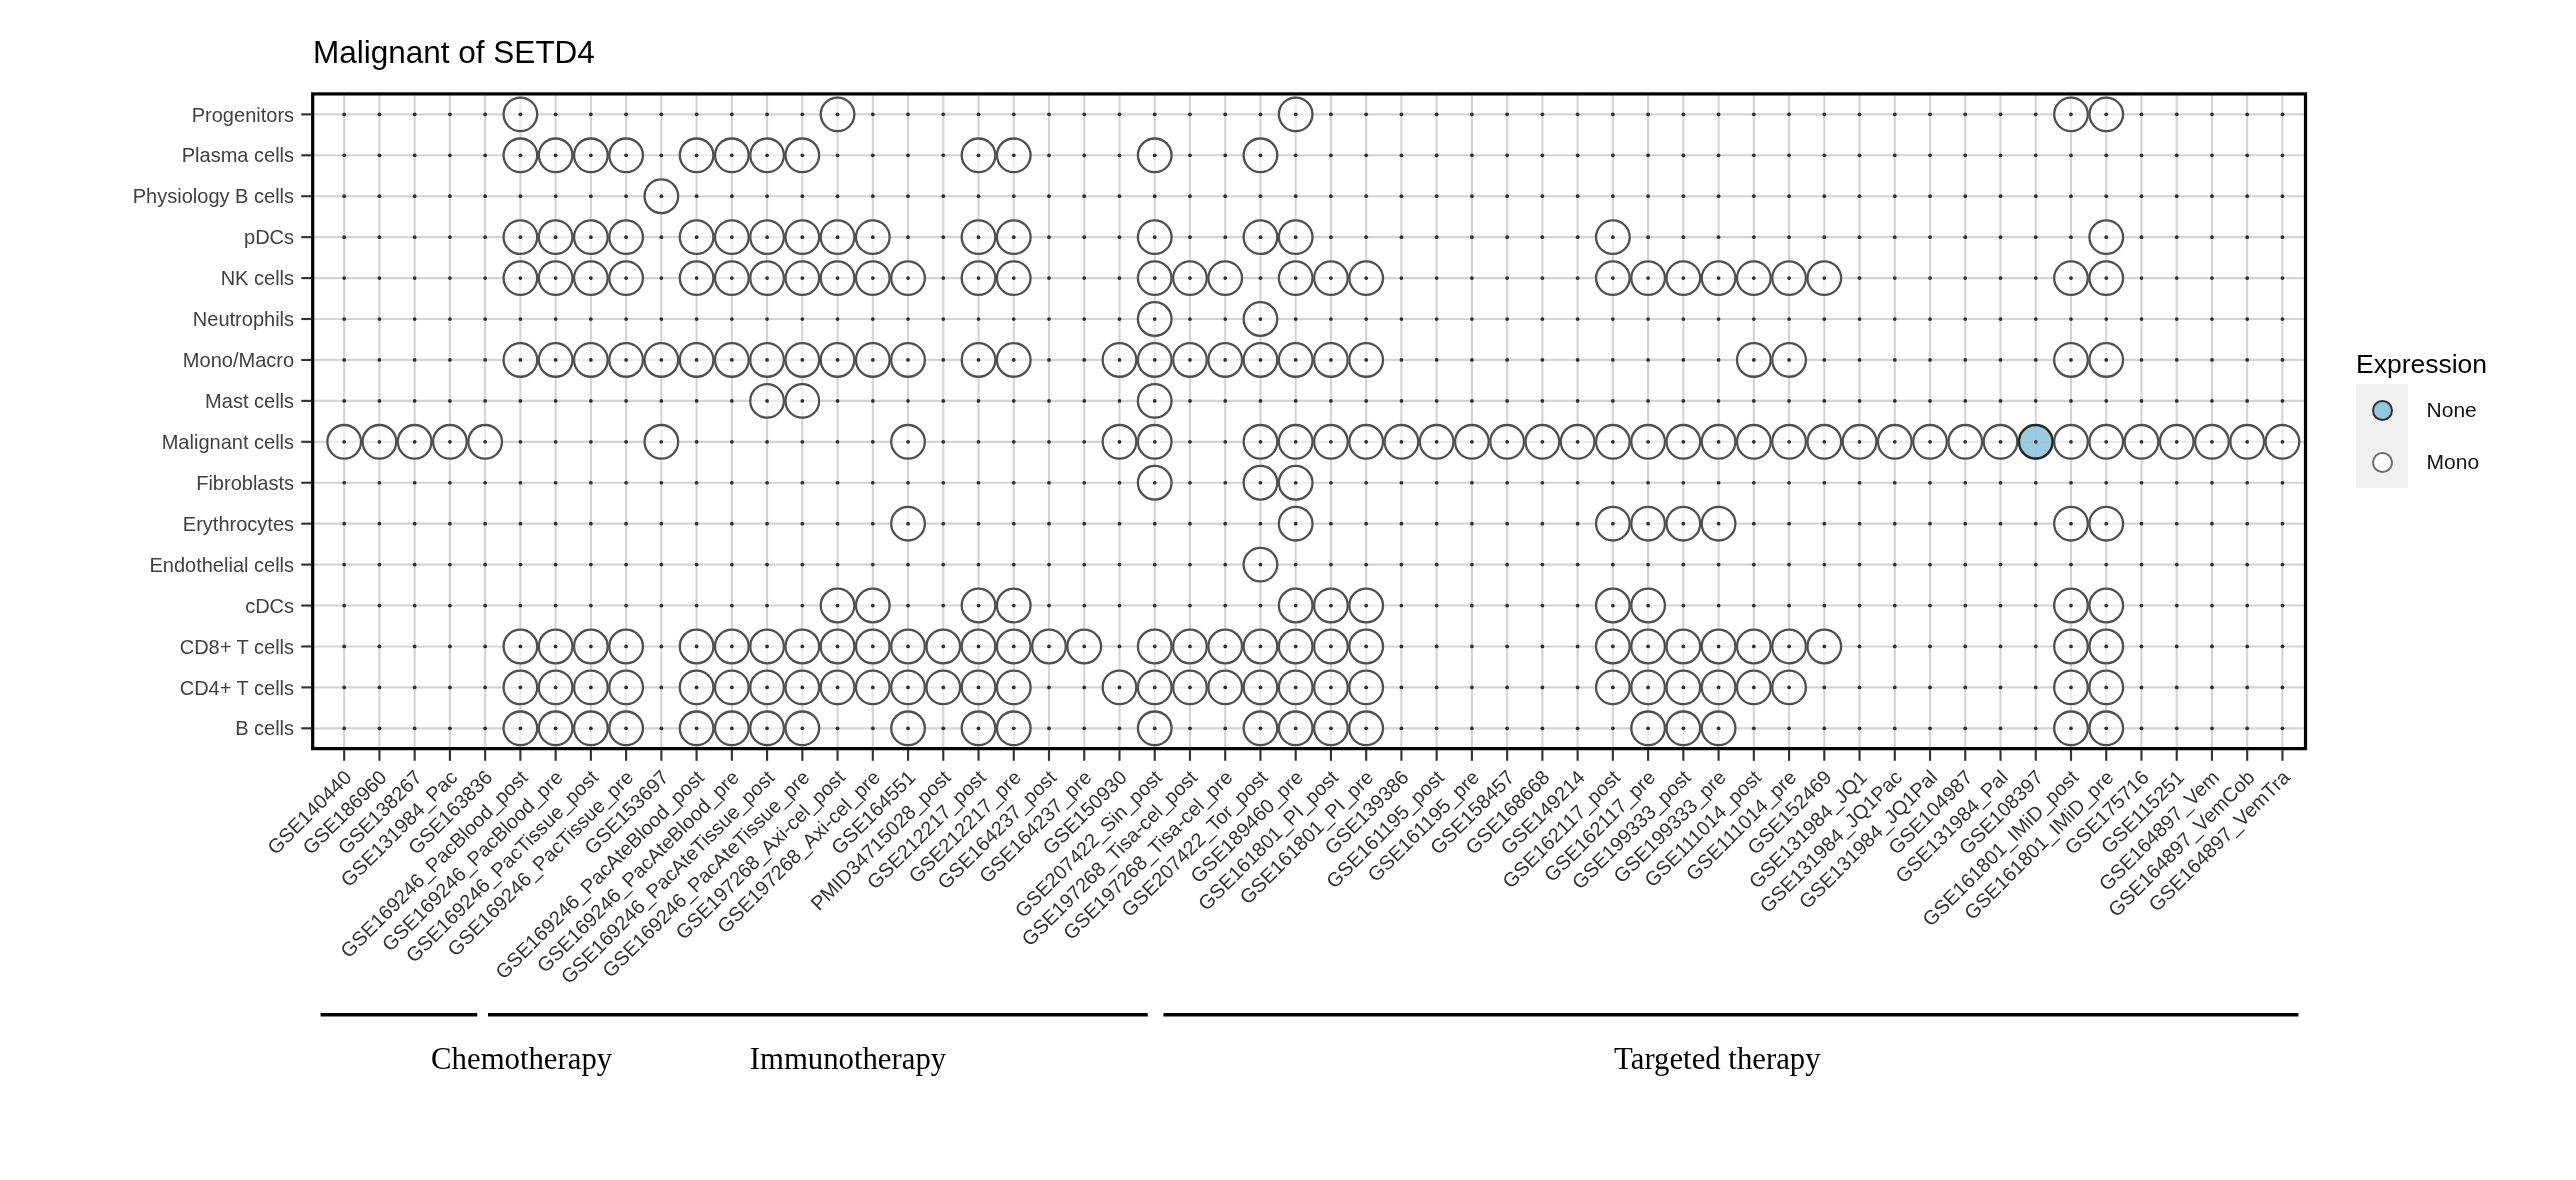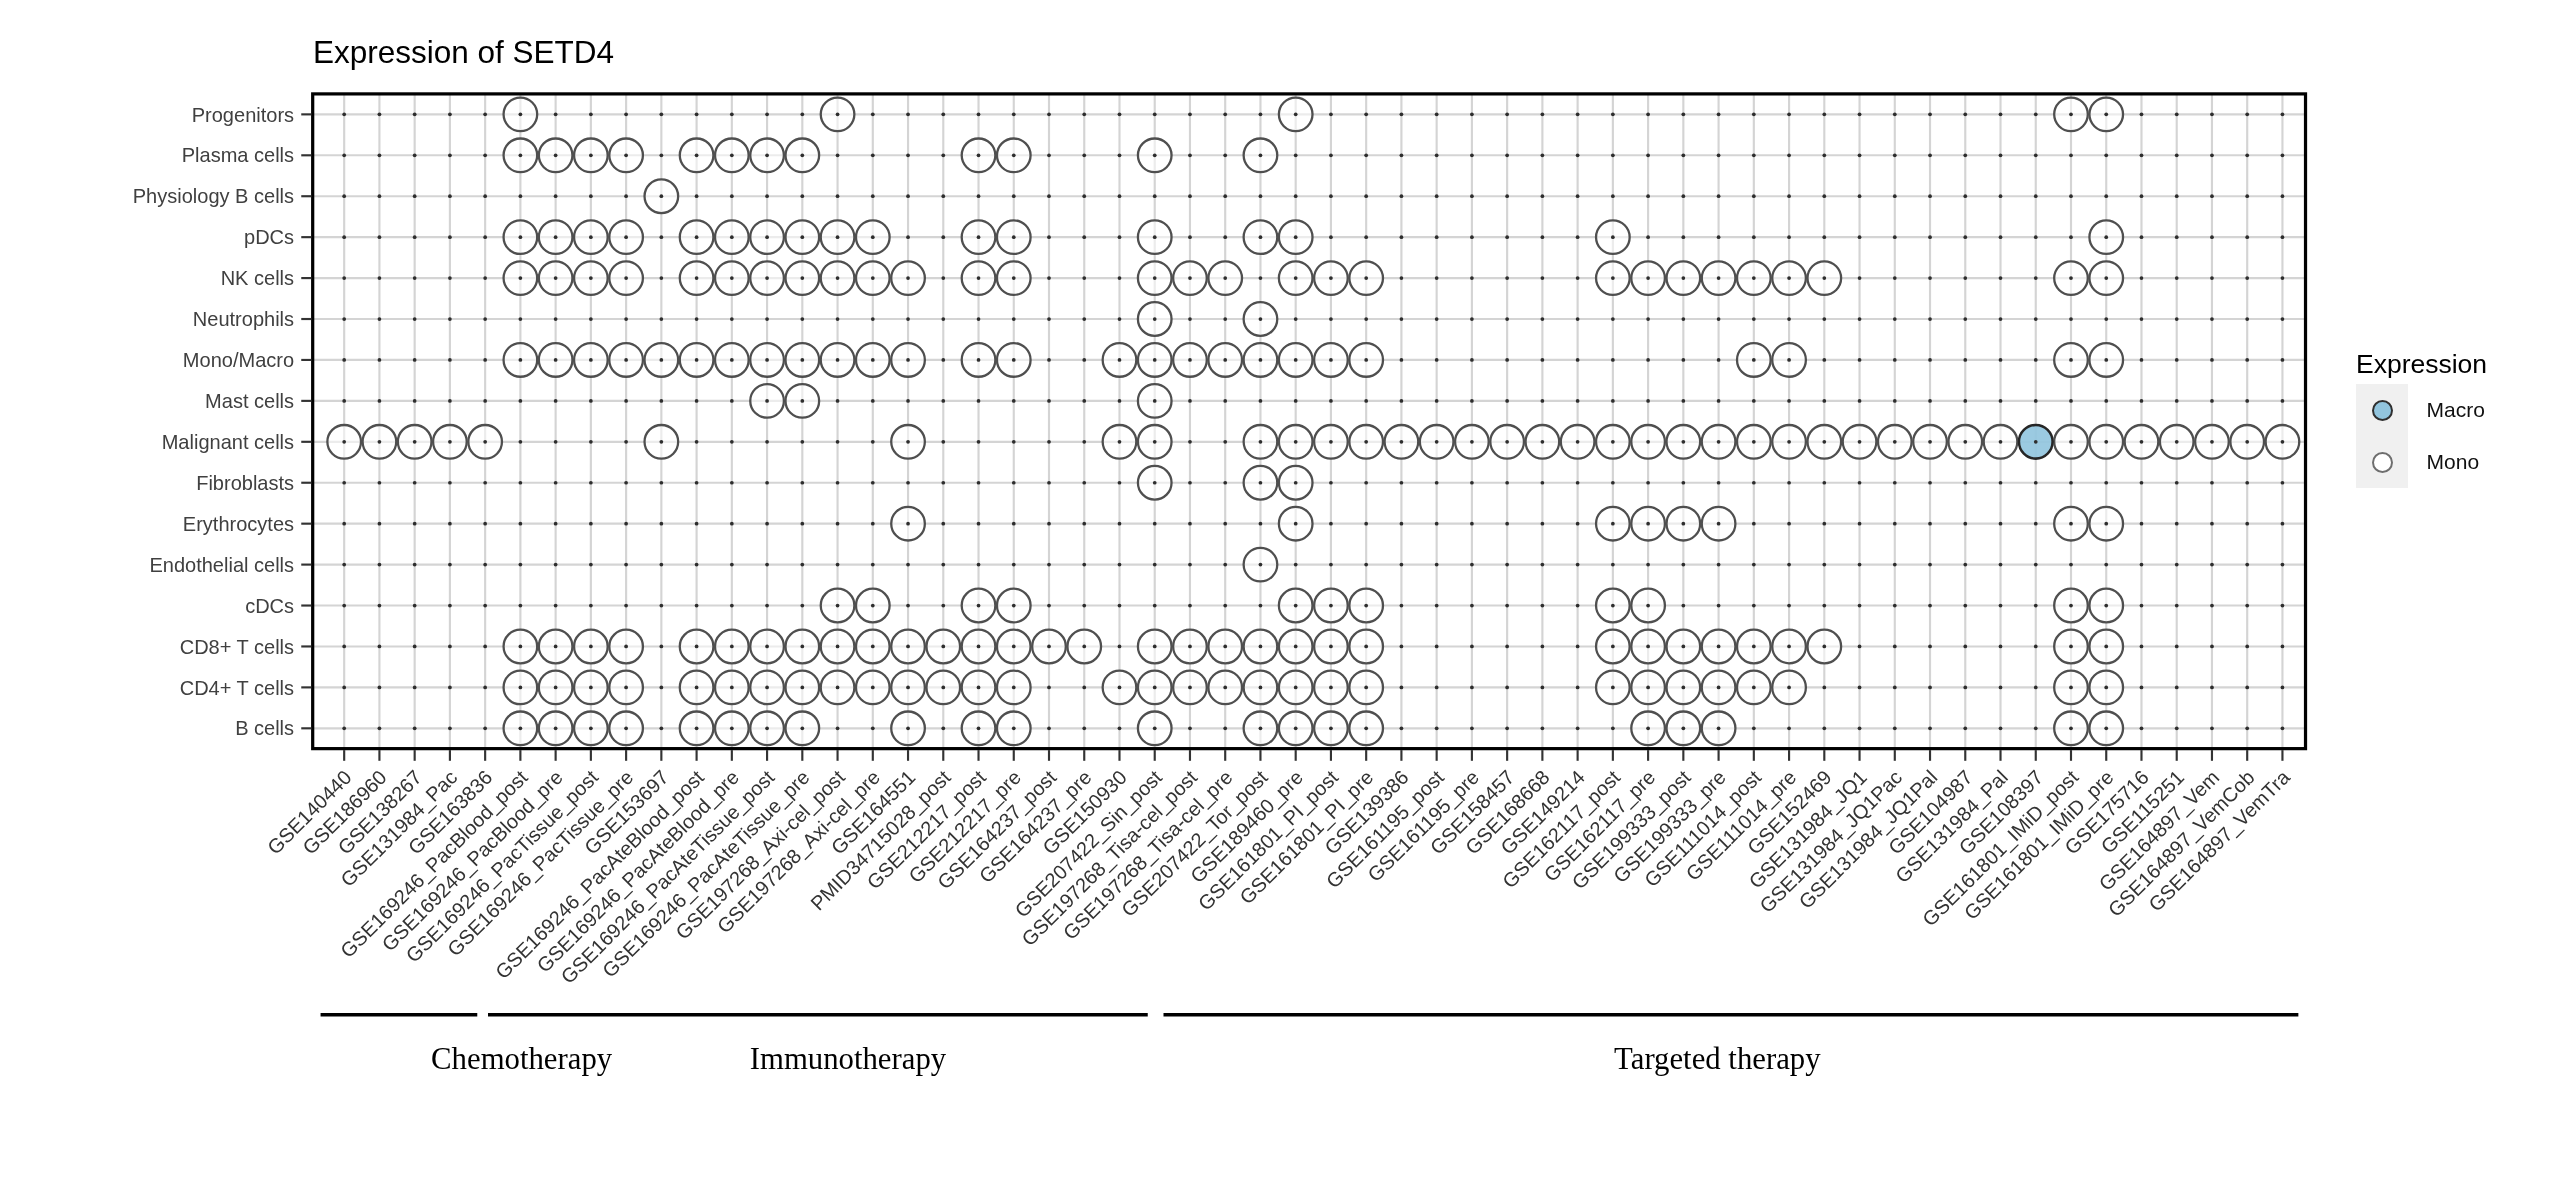--- a/index.html
+++ b/index.html
@@ -1374,28 +1374,28 @@
       <text x="411" y="913.2" text-anchor="end" font-size="28" fill="#404040">CD8+ T cells</text>
       <text x="411" y="970.4000000000001" text-anchor="end" font-size="28" fill="#404040">CD4+ T cells</text>
       <text x="411" y="1027.6" text-anchor="end" font-size="28" fill="#404040">B cells</text>
       <line x1="448" x2="667" y1="1418" y2="1418" stroke="#000" stroke-width="5"></line>
       <text x="729" y="1494" text-anchor="middle" font-size="43" fill="#000" font-family="&quot;Liberation Serif&quot;,serif">Chemotherapy</text>
       <line x1="682" x2="1604" y1="1418" y2="1418" stroke="#000" stroke-width="5"></line>
       <text x="1185" y="1494" text-anchor="middle" font-size="43" fill="#000" font-family="&quot;Liberation Serif&quot;,serif">Immunotherapy</text>
       <line x1="1626" x2="3212" y1="1418" y2="1418" stroke="#000" stroke-width="5"></line>
       <text x="2400" y="1494" text-anchor="middle" font-size="43" fill="#000" font-family="&quot;Liberation Serif&quot;,serif">Targeted therapy</text>
     </svg>
-  <div id="chart-title">Expression of SETD4</div>
+  <div id="chart-title">Malignant of SETD4</div>
   <div id="legend">
     <div id="legend-title">Expression</div>
     <div class="legend-key-row">
       <div class="legend-swatch-box">
         <div class="legend-circle down"></div>
       </div>
-      <div class="legend-label">Macro</div>
+      <div class="legend-label">None</div>
     </div>
     <div class="legend-key-row">
       <div class="legend-swatch-box">
         <div class="legend-circle none"></div>
       </div>
       <div class="legend-label">Mono</div>
     </div>
   </div>
 </div>
 

